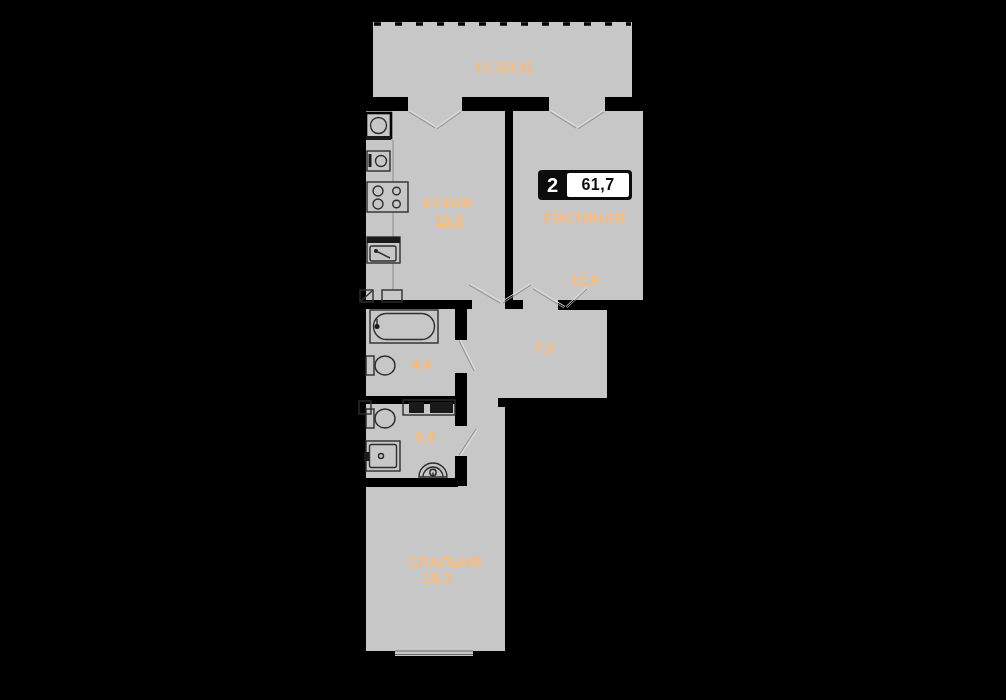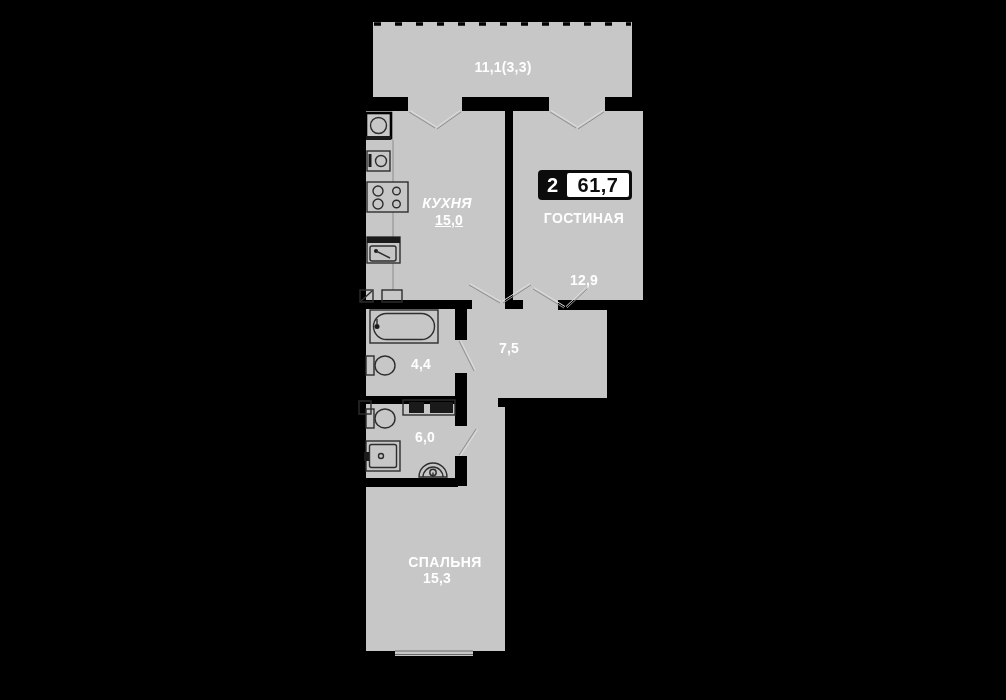--- a/index.html
+++ b/index.html
@@ -18,21 +18,21 @@
   .fix-thick{fill:none;stroke:#000;stroke-width:2.6;}
   .fix-fill{fill:#1a1a1a;stroke:none;}
   .leaf{stroke:#8f8f8f;stroke-width:1;fill:none;}
   .leaf2{stroke:#e0e0e0;stroke-width:1;fill:none;}
   .thin{stroke:#8c8c8c;stroke-width:1;fill:none;}
   .winline{stroke:#6a6a6a;stroke-width:1.2;}
   
   .lbl{
     position:absolute;
     transform:translate(-50%,-50%);
-    color:#ffffff;
+    color:#fdba74;
     font-weight:700;
     font-size:14px;
     letter-spacing:0.4px;
     white-space:nowrap;
     line-height:1;
   }
   .num{letter-spacing:0.2px;}
   
   #badge{
     position:absolute;left:538px;top:170px;
@@ -41,21 +41,21 @@
     display:flex;align-items:center;
   }
   #badge .rooms{
     width:29px;text-align:center;
     color:#fff;font-weight:700;font-size:20px;
   }
   #badge .area-box{
     flex:1;height:24px;margin-right:3px;
     background:#fff;border-radius:2px;
     display:flex;align-items:center;justify-content:center;
-    color:#0d0d0d;font-weight:700;font-size:20px;letter-spacing:0.5px;
+    color:#0d0d0d;font-weight:700;font-size:16px;letter-spacing:0.5px;
   }
 </style>
 </head>
 <body>
 
 <div id="canvas">
 
   <svg id="plan-svg" width="1006" height="700" viewBox="0 0 1006 700">
 
     <g>
@@ -226,21 +226,21 @@
   </svg>
 
   <div class="lbl num" style="left:503px;top:67px;">11,1(3,3)</div>
 
   <div class="lbl" style="left:447px;top:203px;font-style:italic;">КУХНЯ</div>
   <div class="lbl num" style="left:449px;top:220px;text-decoration:underline;">15,0</div>
 
   <div class="lbl" style="left:584px;top:218px;">ГОСТИНАЯ</div>
   <div class="lbl num" style="left:584px;top:246px;margin-top:34px;">12,9</div>
 
-  <div class="lbl num" style="left:509px;top:348px;">7,5</div>
+  <div class="lbl num" style="left:544px;top:348px;">7,5</div>
 
   <div class="lbl num" style="left:421px;top:364px;text-align:center;">4,4</div>
 
   <div class="lbl num" style="left:425px;top:437px;">6,0</div>
 
   <div class="lbl" style="left:437px;top:562px;margin-left:8px;">СПАЛЬНЯ</div>
   <div class="lbl num" style="left:437px;top:578px;">15,3</div>
 
   <div id="badge">
     <div class="rooms">2</div>

